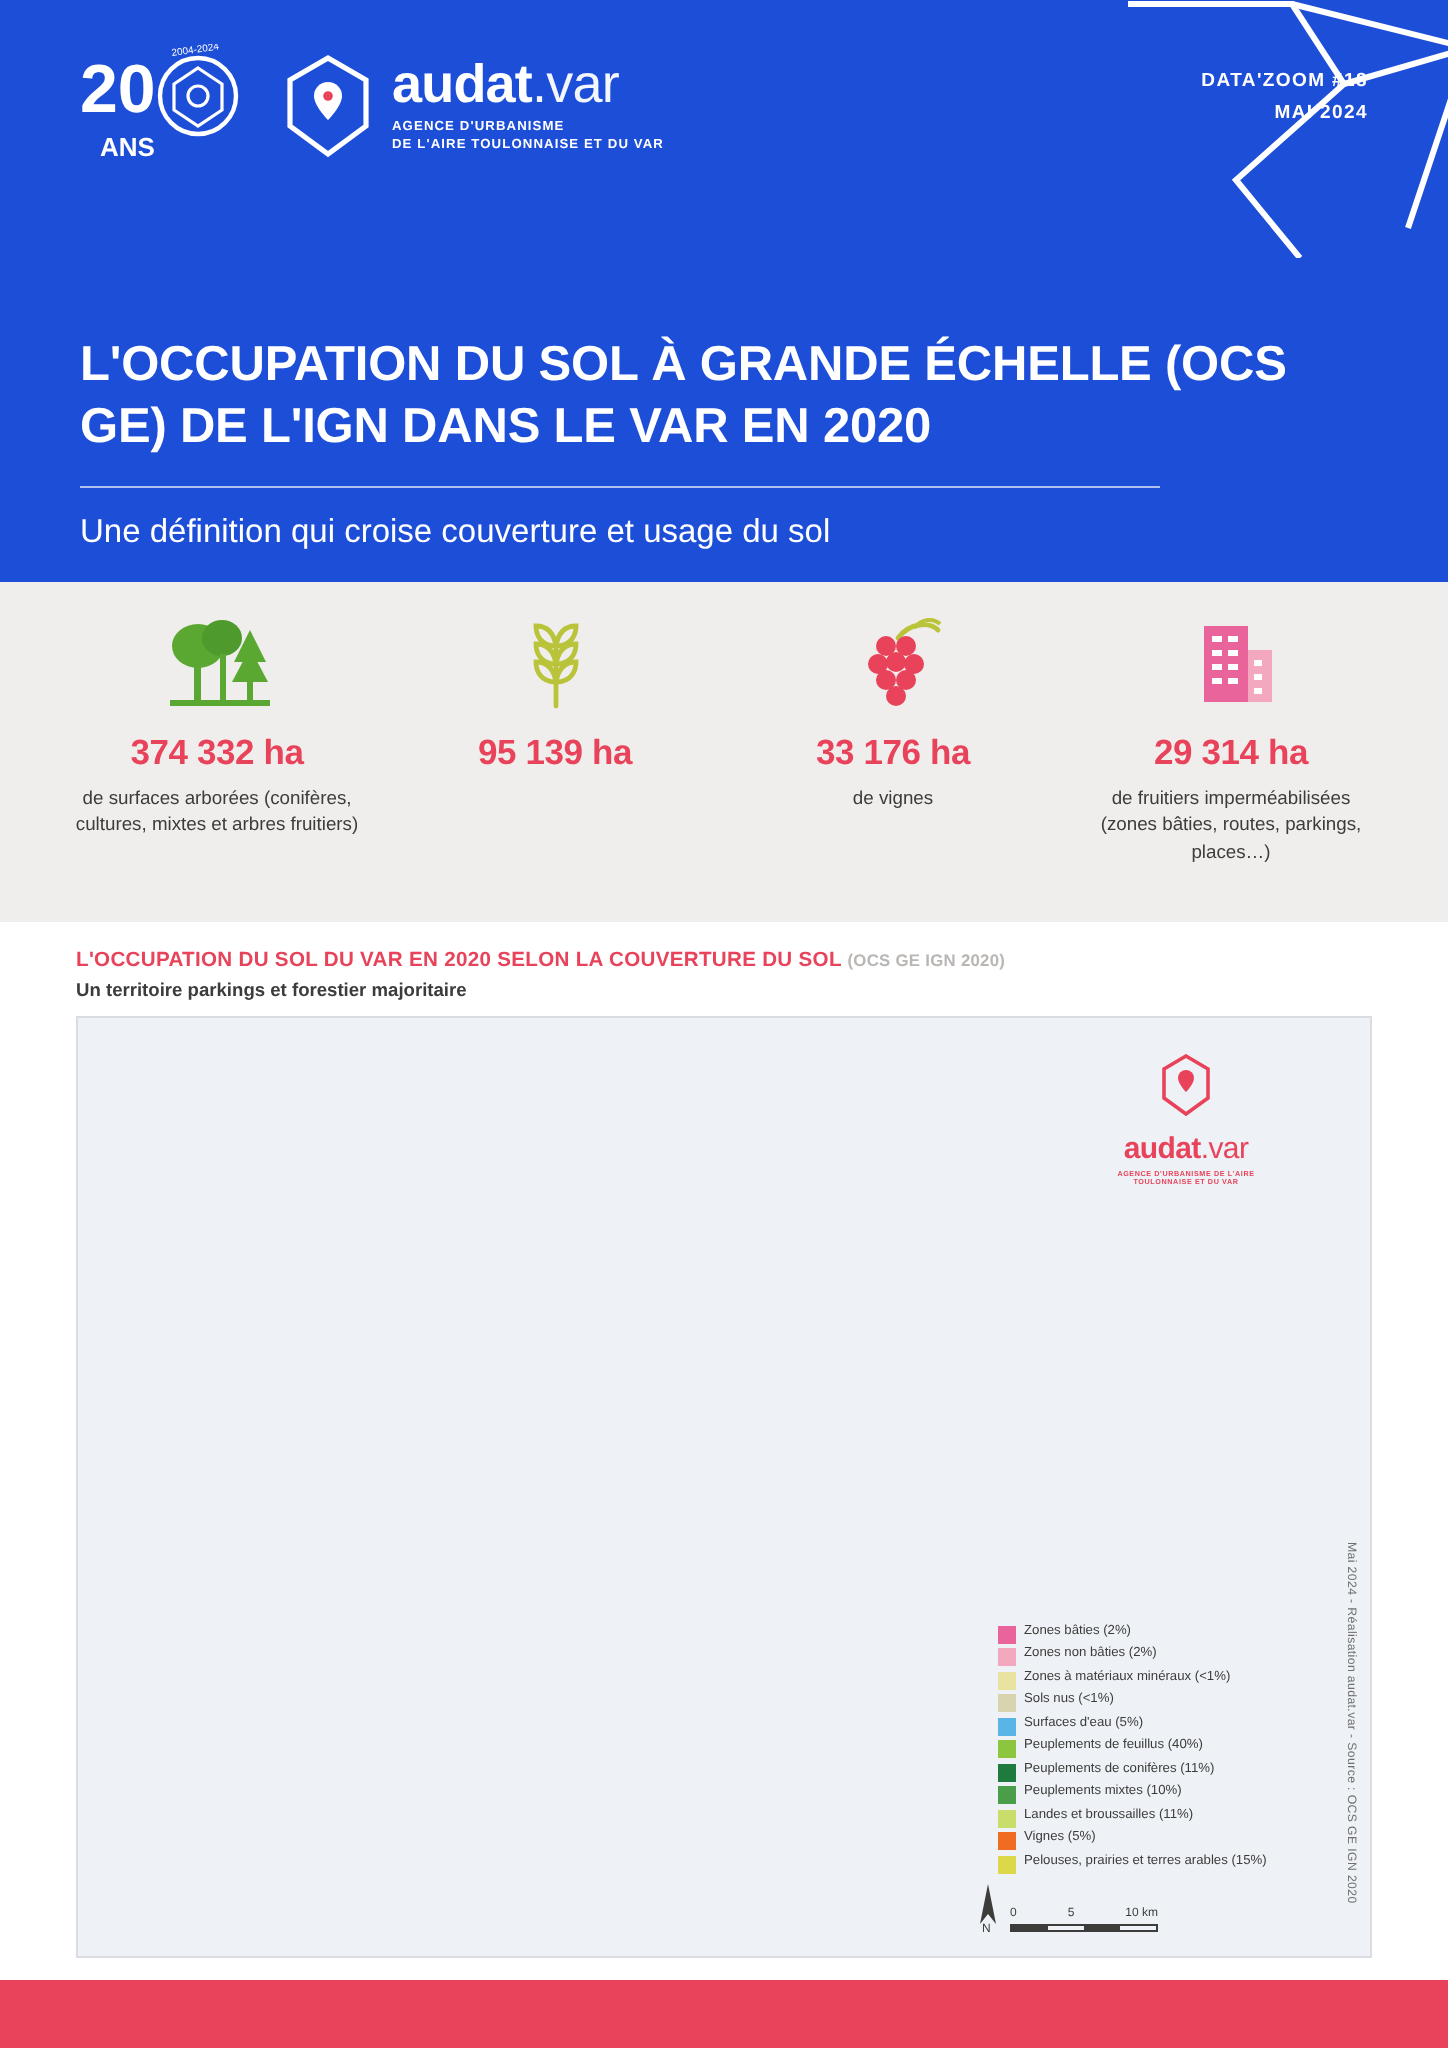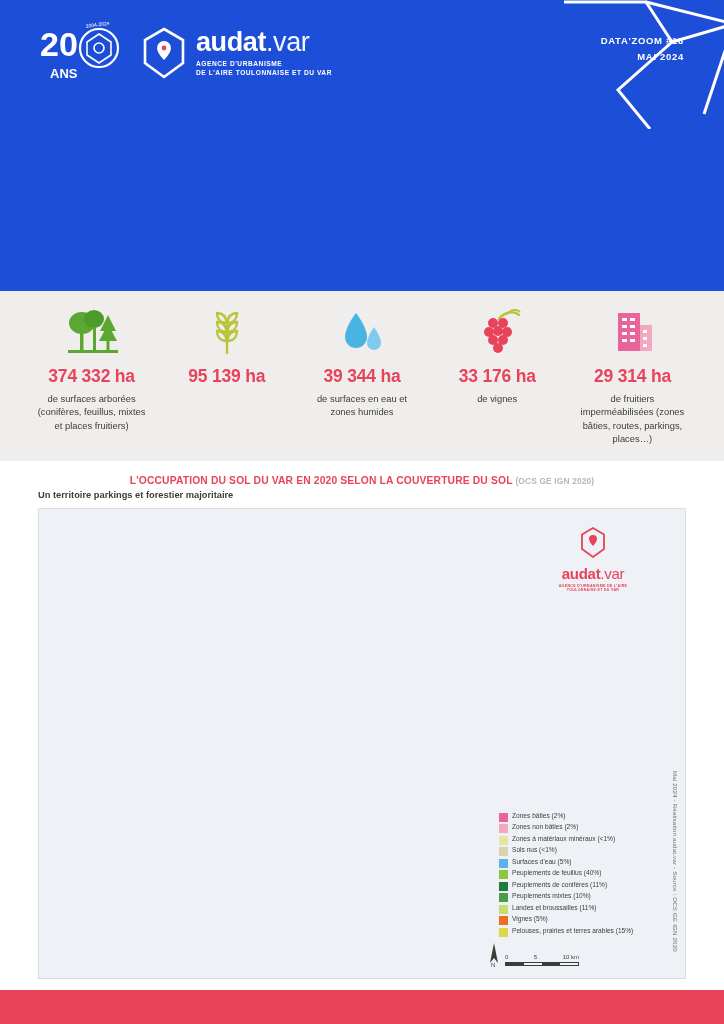--- a/index.html
+++ b/index.html
@@ -151,21 +151,20 @@
     width: 724px;
     height: 563px;
     background: #ffffff;
     padding: 14px 38px 0 38px;
   }
   .map-head {
     font-size: 10.3px;
     font-weight: bold;
     color: #e8435a;
     letter-spacing: .15px;
-    text-align: center;
   }
   .map-head .src {
     color: #b9b6b4;
     font-weight: bold;
     font-size: 8.4px;
   }
   .map-subhead {
     font-size: 9.3px;
     font-weight: bold;
     color: #3c3c3b;
@@ -294,68 +293,63 @@
           </div>
         </div>
       </div>
     </div>
 
     <div class="issue">
       <div>DATA'ZOOM #18</div>
       <div>MAI 2024</div>
     </div>
 
+    <div class="title-block">
+      <div class="title-main">L'OCCUPATION DU SOL À GRANDE ÉCHELLE (OCS GE) DE L'IGN DANS LE VAR EN 2020</div>
+      <div class="title-rule"></div>
+      <div class="title-sub">Une définition qui croise couverture et usage du sol</div>
+    </div>
   </div>
 
   <div class="kpi-band">
 
     <div class="kpi">
       <div class="kpi-icon">
         <svg viewBox="0 0 56 50" width="56" height="50">
           <ellipse cx="18" cy="16" rx="13" ry="11" fill="#5aa832"></ellipse>
           <ellipse cx="30" cy="12" rx="10" ry="9" fill="#4e9a2c"></ellipse>
           <rect x="16" y="25" width="3.5" height="18" fill="#5aa832"></rect>
           <rect x="29" y="20" width="3" height="23" fill="#5aa832"></rect>
           <path d="M44 8 L52 24 L36 24 Z" fill="#5aa832"></path>
           <path d="M44 17 L53 34 L35 34 Z" fill="#5aa832"></path>
           <rect x="42.5" y="33" width="3" height="10" fill="#5aa832"></rect>
           <rect x="4" y="43" width="50" height="3" fill="#5aa832"></rect>
         </svg>
       </div>
       <div class="kpi-value">374 332 ha</div>
-      <div class="kpi-desc"><span>de </span><b>surfaces arborées</b><span> (conifères, feuillus, mixtes et places fruitiers)</span></div>
+      <div class="kpi-desc"><span>de </span><b>surfaces arborées</b><span> (conifères, cultures, mixtes et arbres fruitiers)</span></div>
     </div>
 
     <div class="kpi">
       <div class="kpi-icon">
         <svg viewBox="0 0 56 50" width="56" height="50">
           <g stroke="#b9c43a" stroke-width="2.4" fill="none" stroke-linecap="round">
             <path d="M28 46 L28 14"></path>
             <path d="M28 16 C20 16 18 10 18 6 C24 6 27 10 28 16"></path>
             <path d="M28 16 C36 16 38 10 38 6 C32 6 29 10 28 16"></path>
             <path d="M28 25 C20 25 18 19 18 15 C24 15 27 19 28 25"></path>
             <path d="M28 25 C36 25 38 19 38 15 C32 15 29 19 28 25"></path>
             <path d="M28 34 C20 34 18 28 18 24 C24 24 27 28 28 34"></path>
             <path d="M28 34 C36 34 38 28 38 24 C32 24 29 28 28 34"></path>
           </g>
         </svg>
       </div>
       <div class="kpi-value">95 139 ha</div>
     </div>
 
-    <div class="kpi">
-      <div class="kpi-icon">
-        <svg viewBox="0 0 56 50" width="56" height="50">
-          <path d="M22 6 C22 6 33 20 33 30 a11 11 0 0 1 -22 0 C11 20 22 6 22 6 Z" fill="#49b4e4"></path>
-          <path d="M40 20 C40 20 47 30 47 36 a7 7 0 0 1 -14 0 C33 30 40 20 40 20 Z" fill="#7fcbee"></path>
-        </svg>
-      </div>
-      <div class="kpi-value">39 344 ha</div>
-      <div class="kpi-desc"><span>de </span><b>surfaces en eau</b><span> et zones humides</span></div>
-    </div>
 
     <div class="kpi">
       <div class="kpi-icon">
         <svg viewBox="0 0 56 50" width="56" height="50">
           <path d="M30 12 C36 4 46 4 50 8" stroke="#b9c43a" stroke-width="2.4" fill="none" stroke-linecap="round"></path>
           <path d="M38 7 C42 2 48 2 51 5" stroke="#b9c43a" stroke-width="2" fill="none"></path>
           <g fill="#e8435a">
             <circle cx="24" cy="16" r="5"></circle>
             <circle cx="34" cy="16" r="5"></circle>
             <circle cx="29" cy="24" r="5"></circle>

